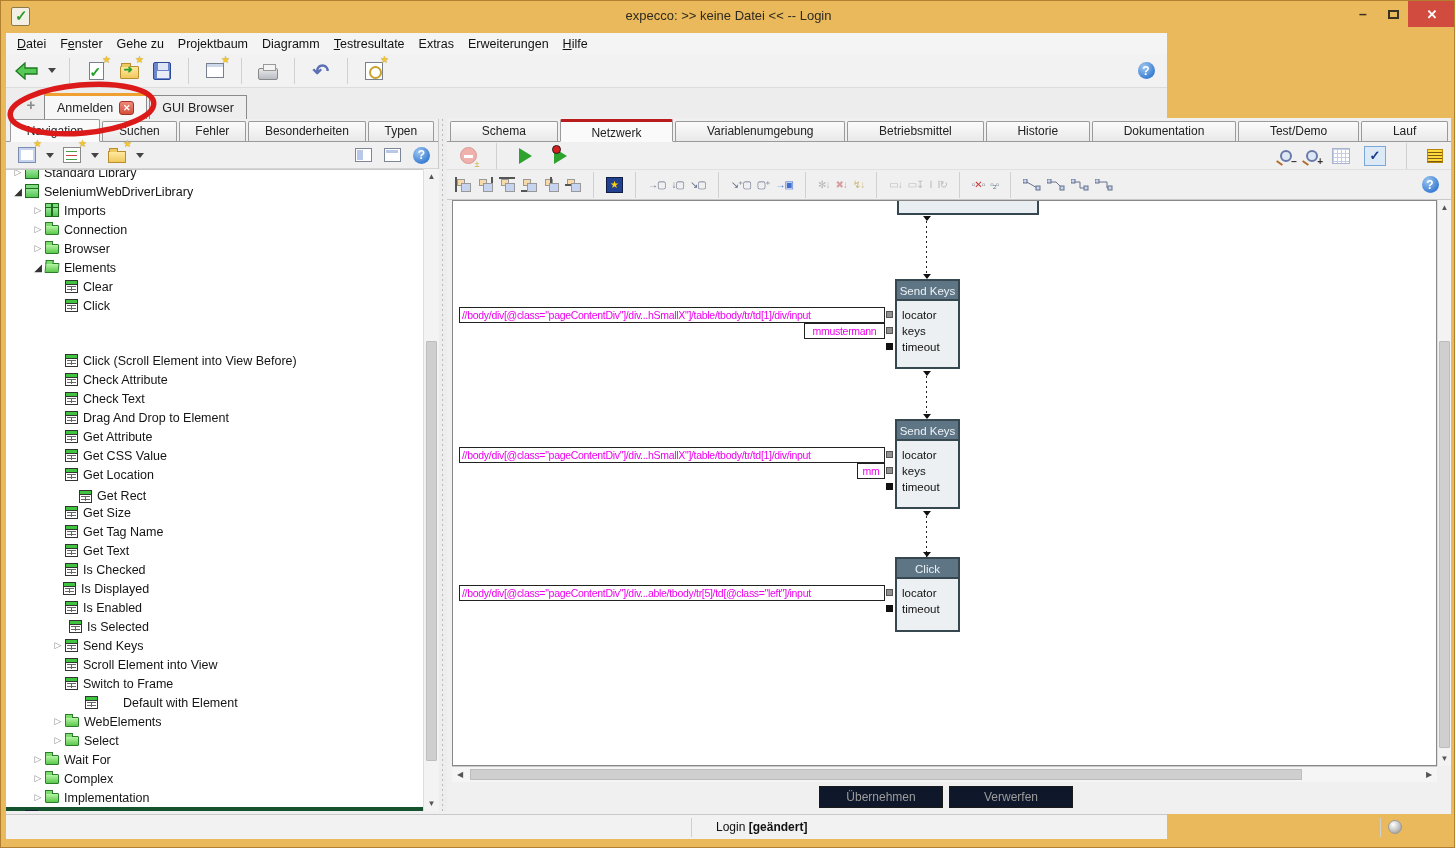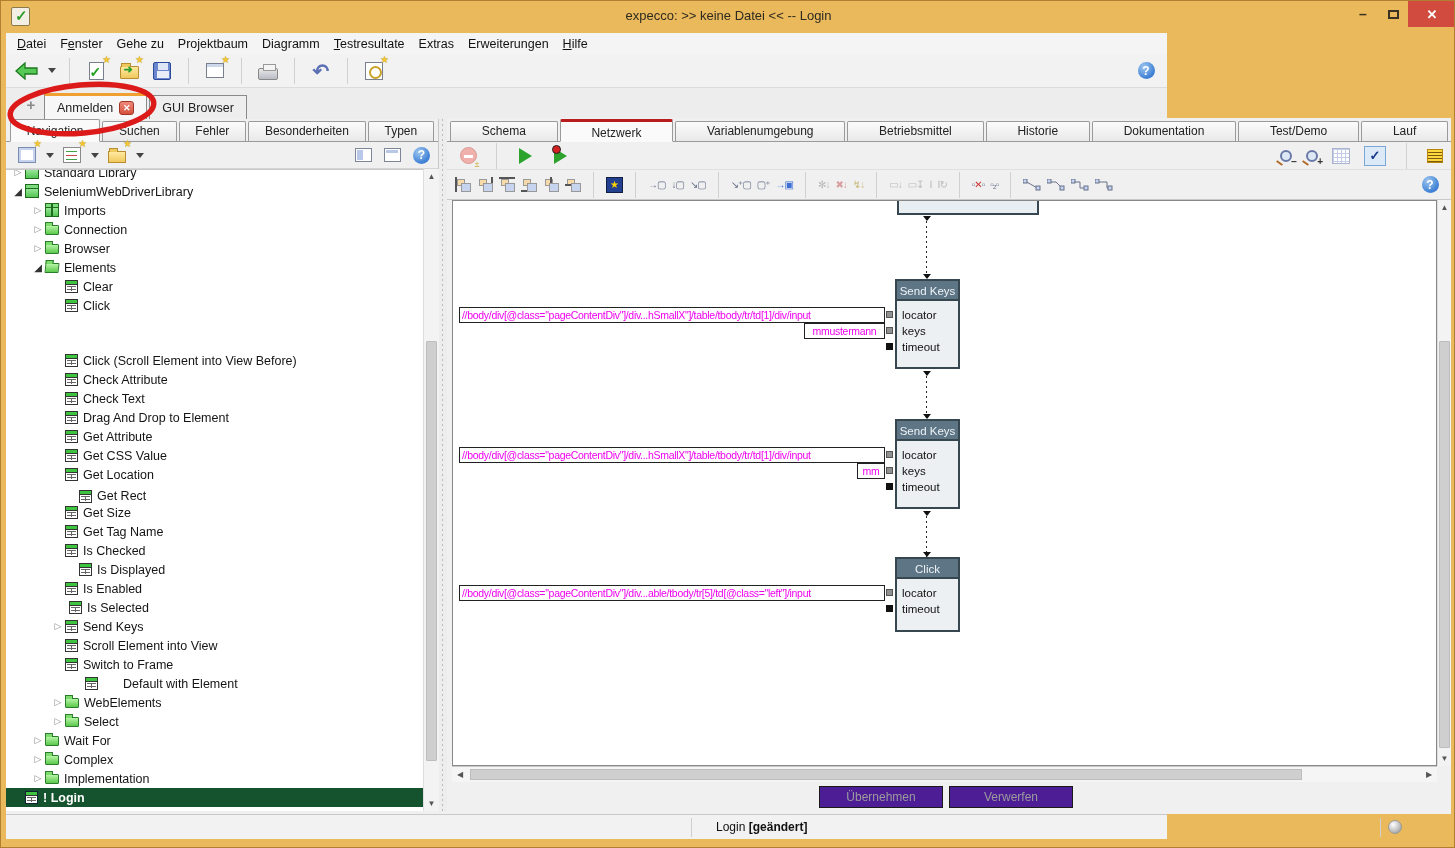--- a/index.html
+++ b/index.html
@@ -144,21 +144,21 @@
   .conn::before, .conn::after { content:""; position:absolute; left:-3px; width:0; height:0; border-left:4px solid transparent; border-right:4px solid transparent; border-top:5px solid #111; }
   .conn::before { top:0; }
   .conn::after { bottom:0; }
 
   .cv-vscroll { position:absolute; left:990px; top:82px; width:14px; height:566px; background:#f3f3f3; border-left:1px solid #ddd; }
   .cv-hscroll { position:absolute; left:5px; top:648px; width:985px; height:16px; background:#f5f5f5; border-top:1px solid #c9c9c9; }
   .hthumb { position:absolute; top:2px; height:11px; background:#cfcfcf; border:1px solid #bdbdbd; }
   .h-arrow { position:absolute; top:0; width:16px; height:15px; color:#555; font-size:8px; text-align:center; line-height:15px; }
 
   .apply-row { position:absolute; left:0; top:664px; width:100%; height:32px; }
-  .dlg-btn { position:absolute; top:4px; width:124px; height:22px; background:#4c1d95; border:1px solid #1a1a1a; color:#9c9c9c; font-size:12px; text-align:center; line-height:20px; }
+  .dlg-btn { position:absolute; top:4px; width:124px; height:22px; background:#0f172a; border:1px solid #1a1a1a; color:#9c9c9c; font-size:12px; text-align:center; line-height:20px; }
 
   
   .statusbar { position:absolute; left:0; top:781px; width:100%; height:25px; background:#f2f2f2; border-top:1px solid #c9c9c9; font-size:12px; color:#111; }
   .sb-div { position:absolute; top:3px; width:1px; height:19px; background:#cfcfcf; }
   .sb-text { position:absolute; left:710px; top:5px; }
   .sb-text b { font-weight:bold; }
   .led { position:absolute; left:1382px; top:5px; width:14px; height:14px; border-radius:50%; background:radial-gradient(circle at 35% 30%, #ffffff, #c2c2c2 55%, #8a8a8a); border:1px solid #9a9a9a; }
 </style>
 </head>
 <body>
@@ -361,23 +361,28 @@
               <span>Get Size</span>
             </div>
             <div class="trow" style="padding-left: 46px;">
               <span class="exp"></span>
               <span class="tico block"></span>
               <span>Get Tag Name</span>
             </div>
             <div class="trow" style="padding-left: 46px;">
               <span class="exp"></span>
               <span class="tico block"></span>
+              <span>Get Text</span>
+            </div>
+            <div class="trow" style="padding-left: 46px;">
+              <span class="exp"></span>
+              <span class="tico block"></span>
               <span>Is Checked</span>
             </div>
-            <div class="trow" style="padding-left: 60px;">
+            <div class="trow" style="padding-left: 44px;">
               <span class="exp"></span>
               <span class="tico block"></span>
               <span>Is Displayed</span>
             </div>
             <div class="trow" style="padding-left: 46px;">
               <span class="exp"></span>
               <span class="tico block"></span>
               <span>Is Enabled</span>
             </div>
             <div class="trow" style="padding-left: 50px;">

